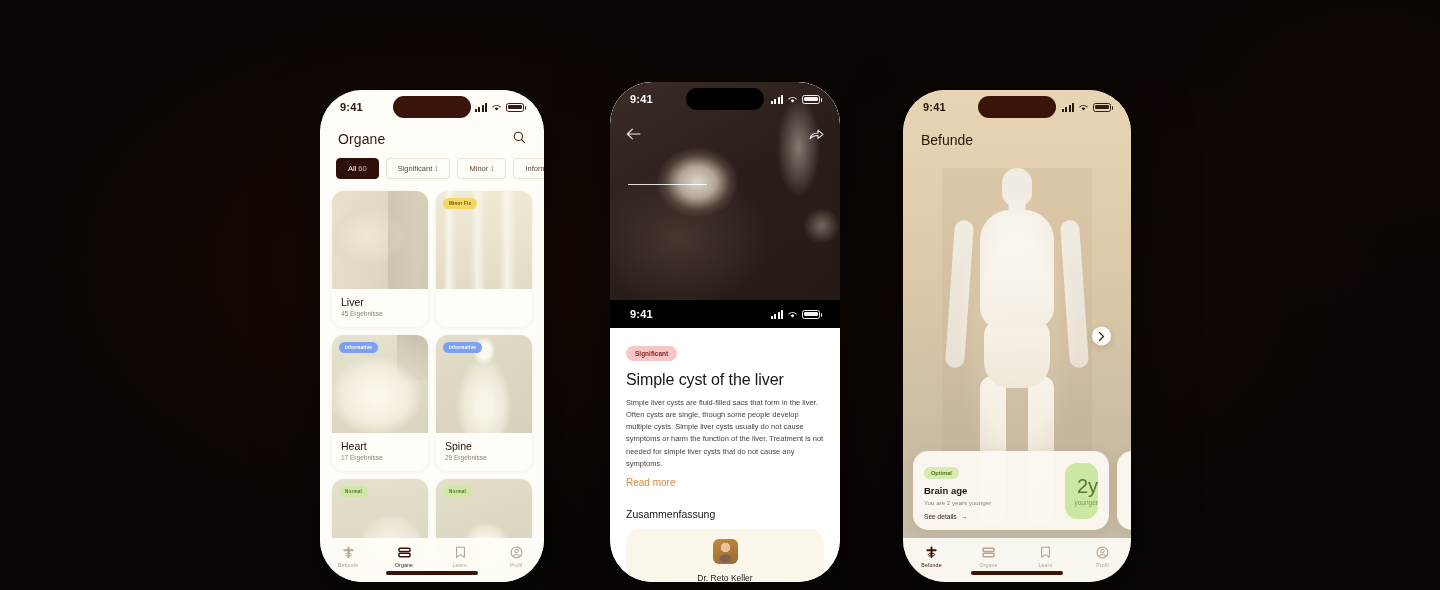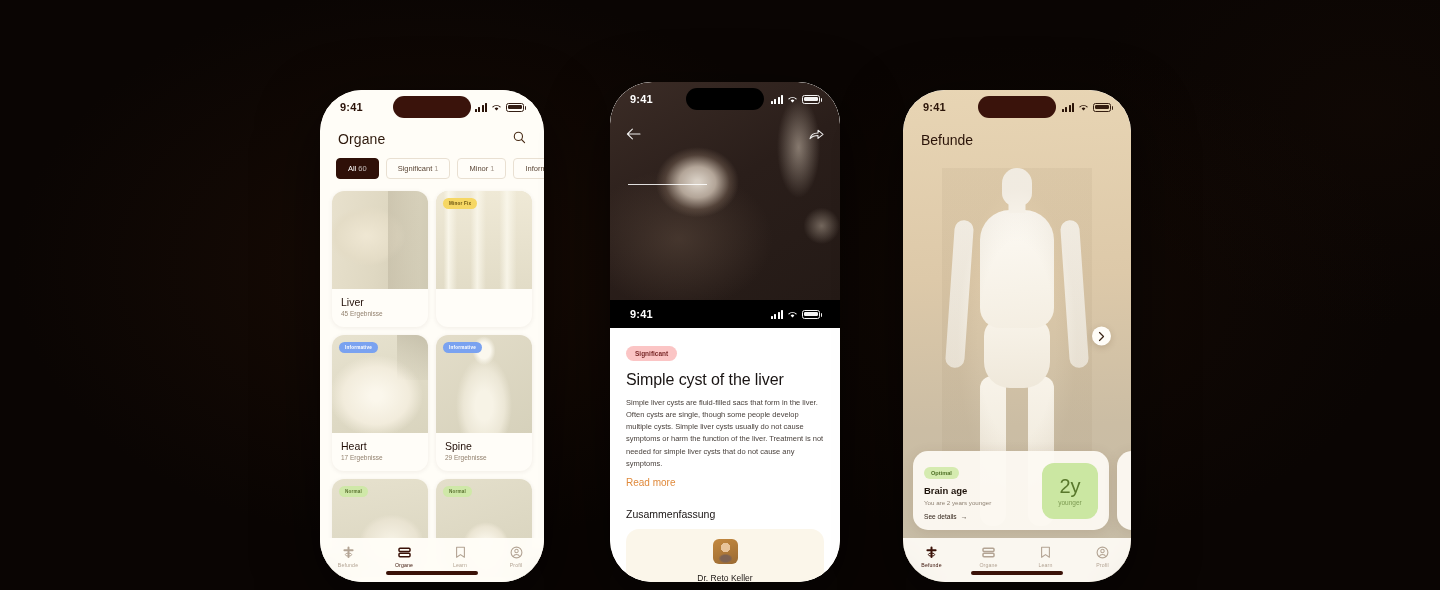--- a/index.html
+++ b/index.html
@@ -422,26 +422,26 @@
     font-weight: 700;
     padding: 3px 7px;
     border-radius: 7px;
     background: #d5ebb0;
     color: #4f7026;
   }
   .m-title { font-size: 9.5px; color: #1e130b; margin-top: 6px; font-weight: 700; }
   .m-sub { font-size: 6.2px; color: #8e8172; margin-top: 3px; }
   .m-link { font-size: 6.6px; color: #2b1d12; margin-top: 7px; display: flex; align-items: center; gap: 4px; }
   .m-tile {
-    width: 56px; height: 56px;
+    width: 33px; height: 56px;
     border-radius: 12px;
     background: #cbe7a2;
     display: flex;
     flex-direction: column;
-    align-items: center;
+    align-items: flex-end;
     justify-content: center;
     flex: 0 0 auto;
   }
   .m-val { font-size: 20px; color: #59782c; line-height: 1; font-weight: 400; }
   .m-unit { font-size: 6.5px; color: #7d9b52; margin-top: 3px; }
   .m-next {
     position: absolute;
     right: 20px; top: 50%;
     transform: translateY(-50%);
     width: 19px; height: 19px;

